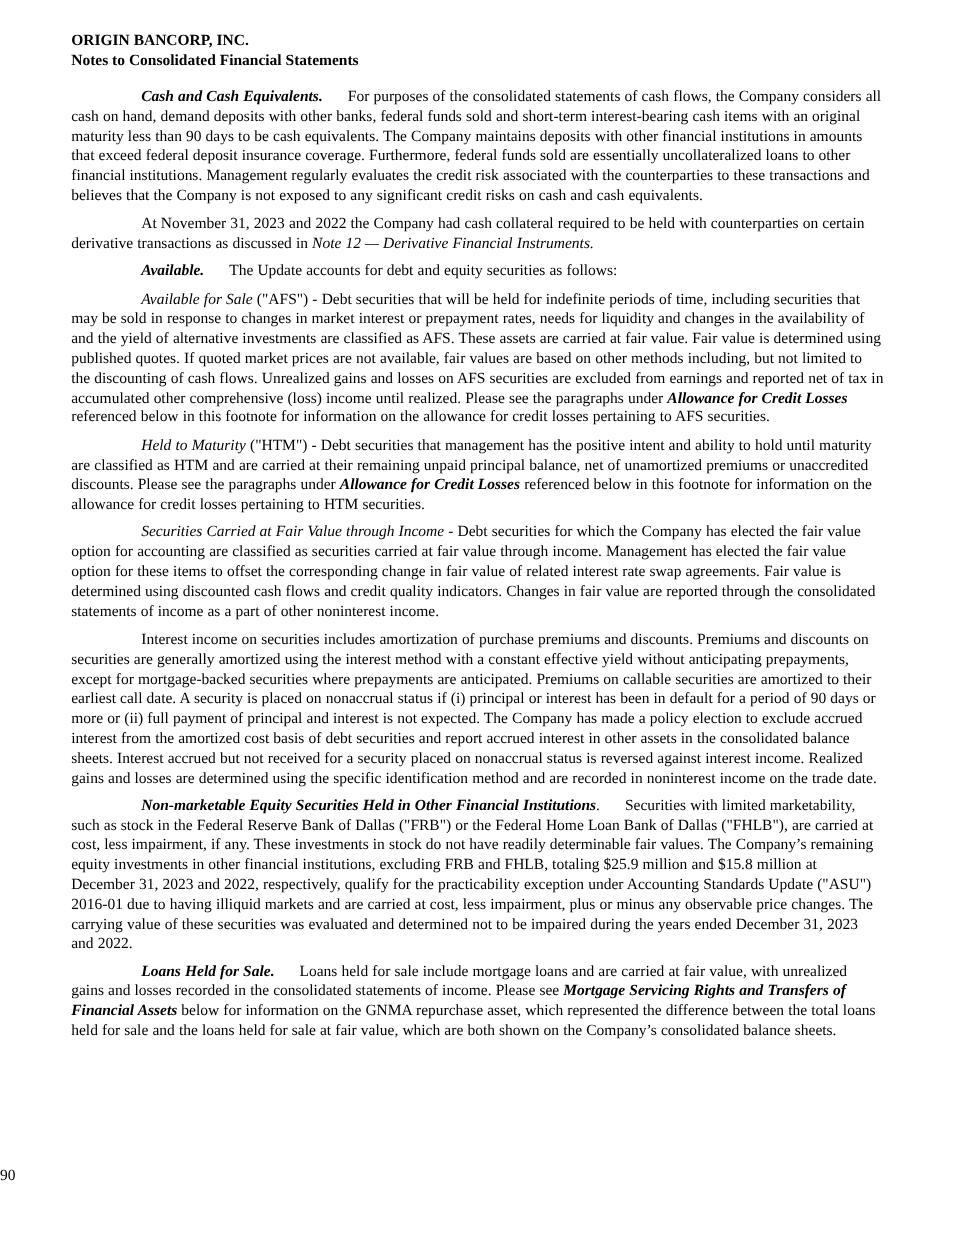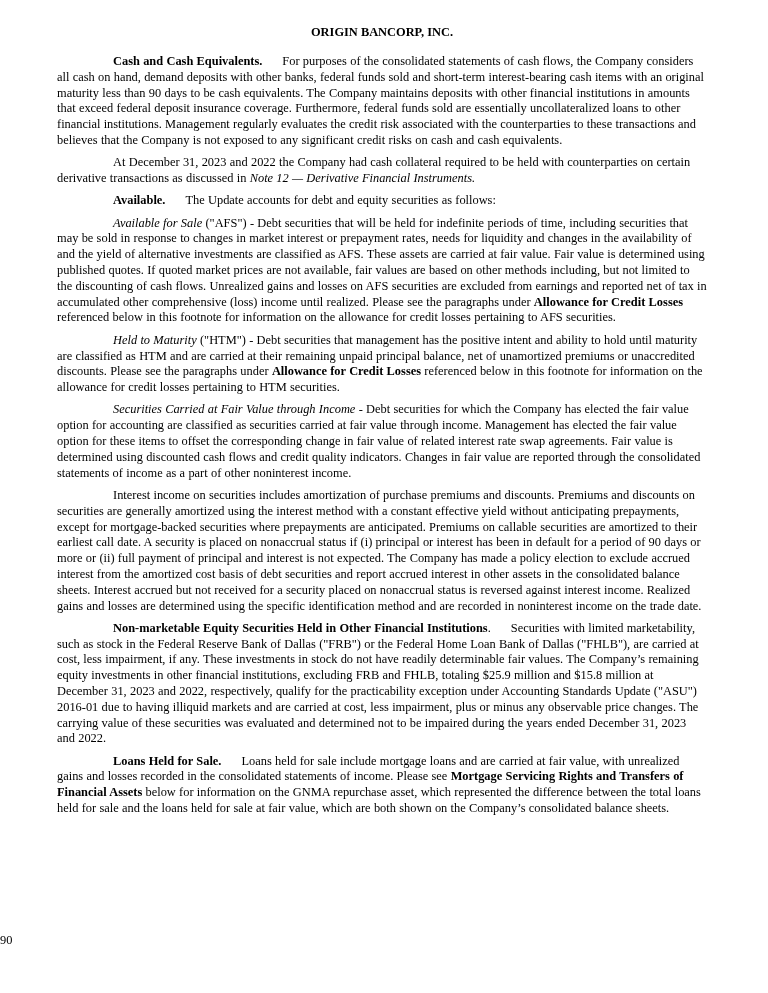--- a/index.html
+++ b/index.html
@@ -15,54 +15,54 @@
     background: #ffffff;
     box-sizing: border-box;
     padding: 24px 61px 0 57px;
     font-family: "Liberation Serif", "DejaVu Serif", serif;
     font-size: 12.4px;
     line-height: 15.8px;
     color: #000000;
     text-align: left;
   }
   .doc-header {
-    text-align: center;
     font-weight: bold;
     line-height: 16px;
   }
   .doc-body {
     margin-top: 14px;
   }
   .para {
     margin: 0 0 6.5px 0;
     text-indent: 56px;
     word-spacing: 0.2px;
   }
-  .run-bi { font-weight: bold; }
+  .run-bi { font-weight: bold; font-style: italic; }
   .run-i  { font-style: italic; margin-top: 20px; }
   .tab    { display: inline-block; width: 20px; }
   .doc-footer {
     position: absolute;
     top: 933px;
     left: 0;
     width: 768px;
     font-size: 12.4px;
   }
 </style>
 </head>
 <body>
 
 <div class="page">
   <header class="doc-header">
     <div>ORIGIN BANCORP, INC.</div>
+    <div>Notes to Consolidated Financial Statements</div>
   </header>
 
   <main class="doc-body" id="doc-body">
       <p class="para"><span class="run-bi">Cash and Cash Equivalents.</span><span class="tab"></span><span class="">For purposes of the consolidated statements of cash flows, the Company considers all cash on hand, demand deposits with other banks, federal funds sold and short-term interest-bearing cash items with an original maturity less than 90 days to be cash equivalents. The Company maintains deposits with other financial institutions in amounts that exceed federal deposit insurance coverage. Furthermore, federal funds sold are essentially uncollateralized loans to other financial institutions. Management regularly evaluates the credit risk associated with the counterparties to these transactions and believes that the Company is not exposed to any significant credit risks on cash and cash equivalents.</span></p>
-      <p class="para"><span class="">At December 31, 2023 and 2022 the Company had cash collateral required to be held with counterparties on certain derivative transactions as discussed in </span><span class="run-i">Note 12 — Derivative Financial Instruments.</span></p>
+      <p class="para"><span class="">At November 31, 2023 and 2022 the Company had cash collateral required to be held with counterparties on certain derivative transactions as discussed in </span><span class="run-i">Note 12 — Derivative Financial Instruments.</span></p>
       <p class="para"><span class="run-bi">Available.</span><span class="tab"></span><span class="">The Update accounts for debt and equity securities as follows:</span></p>
       <p class="para"><span class="run-i">Available for Sale</span><span class=""> ("AFS") - Debt securities that will be held for indefinite periods of time, including securities that may be sold in response to changes in market interest or prepayment rates, needs for liquidity and changes in the availability of and the yield of alternative investments are classified as AFS. These assets are carried at fair value. Fair value is determined using published quotes. If quoted market prices are not available, fair values are based on other methods including, but not limited to the discounting of cash flows. Unrealized gains and losses on AFS securities are excluded from earnings and reported net of tax in accumulated other comprehensive (loss) income until realized. Please see the paragraphs under </span><span class="run-bi">Allowance for Credit Losses</span><span class=""> referenced below in this footnote for information on the allowance for credit losses pertaining to AFS securities.</span></p>
       <p class="para"><span class="run-i">Held to Maturity</span><span class=""> ("HTM") - Debt securities that management has the positive intent and ability to hold until maturity are classified as HTM and are carried at their remaining unpaid principal balance, net of unamortized premiums or unaccredited discounts. Please see the paragraphs under </span><span class="run-bi">Allowance for Credit Losses</span><span class=""> referenced below in this footnote for information on the allowance for credit losses pertaining to HTM securities.</span></p>
       <p class="para"><span class="run-i">Securities Carried at Fair Value through Income</span><span class=""> - Debt securities for which the Company has elected the fair value option for accounting are classified as securities carried at fair value through income. Management has elected the fair value option for these items to offset the corresponding change in fair value of related interest rate swap agreements. Fair value is determined using discounted cash flows and credit quality indicators. Changes in fair value are reported through the consolidated statements of income as a part of other noninterest income.</span></p>
       <p class="para"><span class="">Interest income on securities includes amortization of purchase premiums and discounts. Premiums and discounts on securities are generally amortized using the interest method with a constant effective yield without anticipating prepayments, except for mortgage-backed securities where prepayments are anticipated. Premiums on callable securities are amortized to their earliest call date. A security is placed on nonaccrual status if (i) principal or interest has been in default for a period of 90 days or more or (ii) full payment of principal and interest is not expected. The Company has made a policy election to exclude accrued interest from the amortized cost basis of debt securities and report accrued interest in other assets in the consolidated balance sheets. Interest accrued but not received for a security placed on nonaccrual status is reversed against interest income. Realized gains and losses are determined using the specific identification method and are recorded in noninterest income on the trade date.</span></p>
       <p class="para"><span class="run-bi">Non-marketable Equity Securities Held in Other Financial Institutions</span><span class="">.</span><span class="tab"></span><span class="">Securities with limited marketability, such as stock in the Federal Reserve Bank of Dallas ("FRB") or the Federal Home Loan Bank of Dallas ("FHLB"), are carried at cost, less impairment, if any. These investments in stock do not have readily determinable fair values. The Company’s remaining equity investments in other financial institutions, excluding FRB and FHLB, totaling $25.9 million and $15.8 million at December 31, 2023 and 2022, respectively, qualify for the practicability exception under Accounting Standards Update ("ASU") 2016-01 due to having illiquid markets and are carried at cost, less impairment, plus or minus any observable price changes. The carrying value of these securities was evaluated and determined not to be impaired during the years ended December 31, 2023 and 2022.</span></p>
       <p class="para"><span class="run-bi">Loans Held for Sale.</span><span class="tab"></span><span class="">Loans held for sale include mortgage loans and are carried at fair value, with unrealized gains and losses recorded in the consolidated statements of income. Please see </span><span class="run-bi">Mortgage Servicing Rights and Transfers of Financial Assets</span><span class=""> below for information on the GNMA repurchase asset, which represented the difference between the total loans held for sale and the loans held for sale at fair value, which are both shown on the Company’s consolidated balance sheets.</span></p>
     </main>
 
   <footer class="doc-footer">

